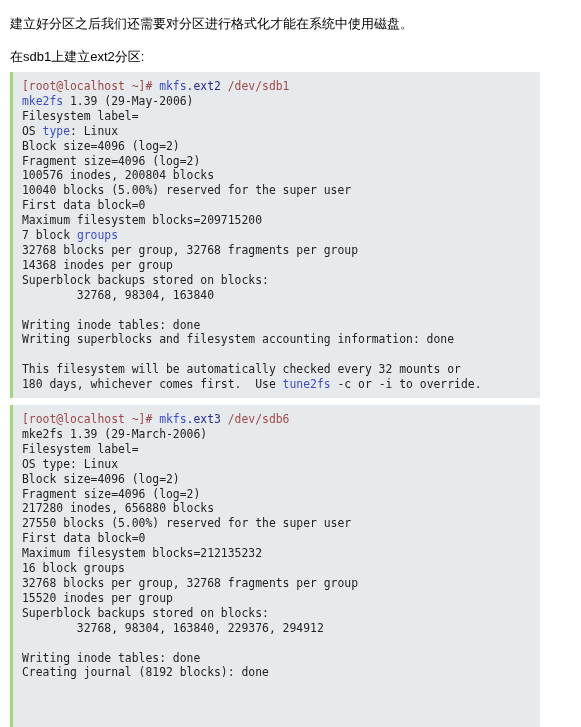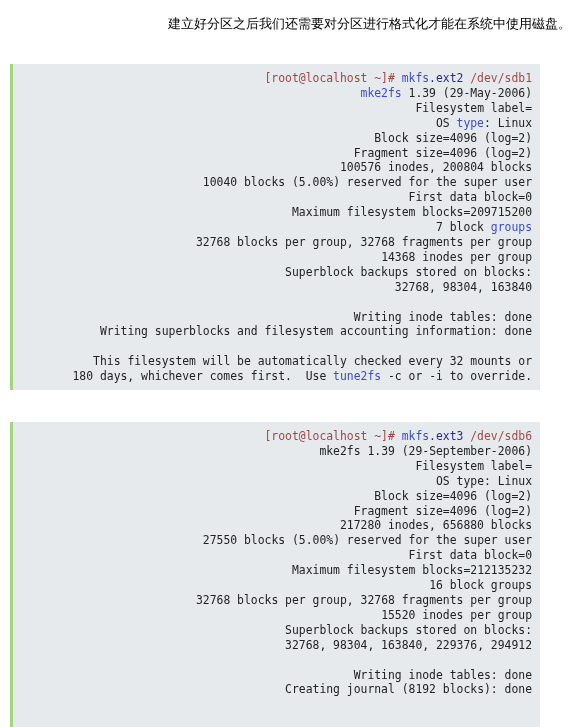--- a/index.html
+++ b/index.html
@@ -13,37 +13,36 @@
     font-family: "Liberation Sans", "DejaVu Sans", sans-serif;
     color: #000000;
     overflow: hidden;
   }
   .page {
     position: relative;
     width: 581px;
     height: 727px;
     box-sizing: border-box;
     padding: 0 10px;
-    text-align: right;
   }
   p.para {
     margin: 0;
     font-size: 13px;
     line-height: 17px;
     color: #000;
     letter-spacing: 0px;
   }
   .para-intro {
     padding-top: 15px;
   }
   .para-heading {
     padding-top: 16px;
   }
   .codeblock {
-    margin-top: 32px;
+    margin-top: 7px;
     background: #e7eaec;
     border-left: 3px solid #a3d57d;
     box-sizing: border-box;
     padding: 7px 8px 6px 9px;
     width: 530px;
   }
   .codeblock pre {
     margin: 0;
     font-family: "DejaVu Sans Mono", "Liberation Mono", monospace;
     font-size: 11.4px;
@@ -59,20 +58,21 @@
   .c-kw     { color: #3b4ccc; }
   .c-plain  { color: #222222; }
 </style>
 </head>
 <body>
 
 <div class="page">
 
   <p class="para para-intro">建立好分区之后我们还需要对分区进行格式化才能在系统中使用磁盘。</p>
 
+  <p class="para para-heading">在sdb1上建立ext2分区:</p>
 
   <div class="codeblock">
     <pre><span class="c-prompt">[root@localhost ~]# </span><span class="c-cmd">mkfs</span><span class="c-ext">.ext2</span><span class="c-plain"> </span><span class="c-path">/dev/sdb1</span>
 <span class="c-kw">mke2fs</span><span class="c-plain"> 1.39 (29-May-2006)</span>
 <span class="c-plain">Filesystem label=</span>
 <span class="c-plain">OS </span><span class="c-kw">type</span><span class="c-plain">: Linux</span>
 <span class="c-plain">Block size=4096 (log=2)</span>
 <span class="c-plain">Fragment size=4096 (log=2)</span>
 <span class="c-plain">100576 inodes, 200804 blocks</span>
 <span class="c-plain">10040 blocks (5.00%) reserved for the super user</span>
@@ -87,21 +87,21 @@
 <span class="c-plain">Writing inode tables: done</span>
 <span class="c-plain">Writing superblocks and filesystem accounting information: done</span>
 <span class="c-plain"></span>
 <span class="c-plain">This filesystem will be automatically checked every 32 mounts or</span>
 <span class="c-plain">180 days, whichever comes first.  Use </span><span class="c-kw">tune2fs</span><span class="c-plain"> -c or -i to override.</span></pre>
   </div>
 
 
   <div class="codeblock">
     <pre><span class="c-prompt">[root@localhost ~]# </span><span class="c-cmd">mkfs</span><span class="c-ext">.ext3</span><span class="c-plain"> </span><span class="c-path">/dev/sdb6</span>
-<span class="c-plain">mke2fs 1.39 (29-September-2006)</span>
+<span class="c-plain">mke2fs 1.39 (29-March-2006)</span>
 <span class="c-plain">Filesystem label=</span>
 <span class="c-plain">OS type: Linux</span>
 <span class="c-plain">Block size=4096 (log=2)</span>
 <span class="c-plain">Fragment size=4096 (log=2)</span>
 <span class="c-plain">217280 inodes, 656880 blocks</span>
 <span class="c-plain">27550 blocks (5.00%) reserved for the super user</span>
 <span class="c-plain">First data block=0</span>
 <span class="c-plain">Maximum filesystem blocks=212135232</span>
 <span class="c-plain">16 block groups</span>
 <span class="c-plain">32768 blocks per group, 32768 fragments per group</span>

